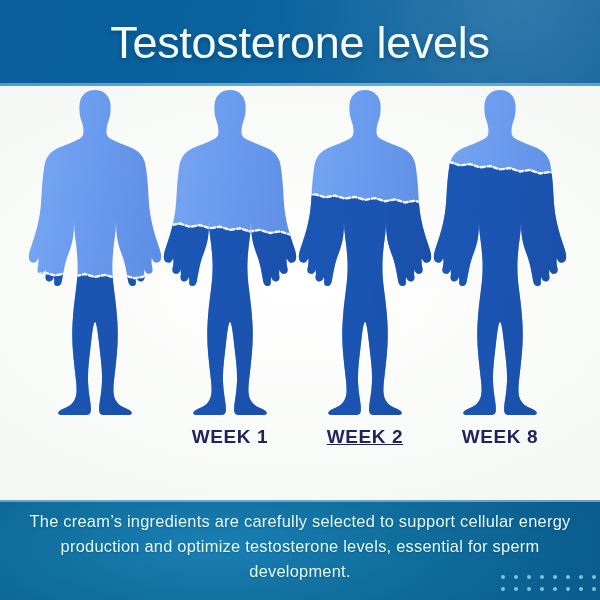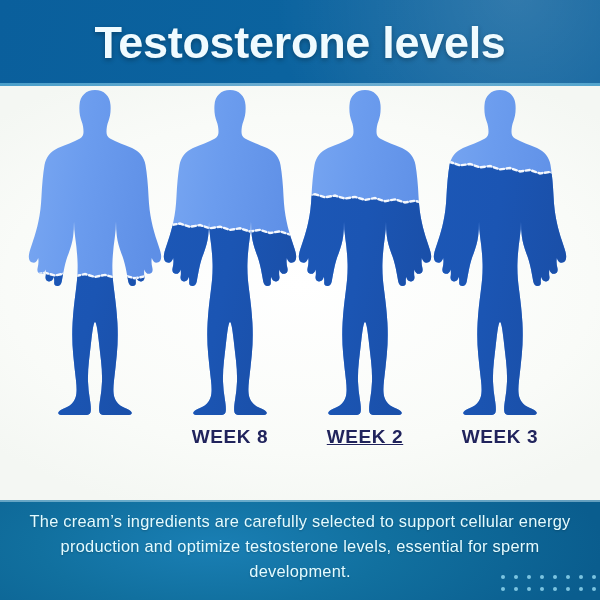--- a/index.html
+++ b/index.html
@@ -16,21 +16,21 @@
     position:absolute;left:0;top:0;width:600px;height:86px;
     background:
       radial-gradient(circle at 86% -6%, rgba(255,255,255,.16) 0%, rgba(255,255,255,0) 46%),
       linear-gradient(100deg,#0a5f9c 0%, #0b639f 48%, #0a5f9b 100%);
     overflow:hidden;
   }
   #header-title{
     position:absolute;left:0;top:0;width:600px;height:86px;
     display:flex;align-items:center;justify-content:center;
     color:#f0fbff;
-    font-size:45px;font-weight:bold;letter-spacing:-.3px;
+    font-size:45px;font-weight:normal;letter-spacing:-.3px;
     text-shadow:0 2px 5px rgba(0,0,0,.30);
     white-space:nowrap;
   }
   #header-rule{
     position:absolute;left:0;bottom:0;width:600px;height:3px;
     background:linear-gradient(90deg,#7fd3ef,#bfe9f8 50%,#7fd3ef);
     opacity:.55;
   }
 
   
@@ -135,21 +135,21 @@
           </defs>
           <g>
             <path d="M70 4 C61 4 55 10 54.5 19 C54 26 55 31 56.5 35 C58 39 58.5 42 58.5 46 C58.5 49 57.5 51 55 52.5 C49 56 40 59 33 62 C25.5 65.5 21 71 19.5 79 C18 88 17 99 16.5 110 C16 120 15 128 13.5 135 C12 142.5 10 149 8 155 C6 161 4.5 165 4 168.5 C3.3 173 4.6 176 7.5 176.6 C10.2 177.2 12 175.5 13.2 172 C13.8 175.5 13.4 179 12.6 182 C11.9 185 12.8 187.4 15.4 187.8 C18 188.2 19.6 186.6 20.6 183.4 C21 186 21 188.4 20.6 190.6 C20.2 193.4 21.4 195.2 23.8 195.4 C26.4 195.6 28 194 28.8 190.8 C29.2 192.8 29.4 194.6 29.2 196.2 C29 198.6 30.2 200 32.4 200 C34.8 200 36.2 198.4 36.8 195.2 C37.6 191 38.4 186 39.4 181.6 C40.6 176 42 171.6 43.6 167.4 C45.8 161.6 47.4 156 48.2 150 C48.8 145.4 49 140.4 49 135.4 C49 140.6 49.4 146 50.2 151.6 C51.4 160 52.4 169 52.6 178 C52.8 187.4 52 196 50.8 205 C49.4 215.6 48.2 226 47.6 236.6 C47 247.6 47.2 258 48.2 268.6 C49 277.4 50 286 51 294.6 C51.6 299.8 51.8 304 51.4 307.6 C51 311 50 313.6 48.4 315.8 C46.4 318.6 43.6 320.6 40 322 C36.6 323.4 34.4 324.6 33.6 326 C32.8 327.6 33.6 328.8 36 329 L62 329 C64.4 328.8 65.6 327.4 65.8 324.8 C66 321.6 65.6 317.6 64.8 313 C63.8 307.4 63.2 301.6 63 295.6 C62.8 288.6 63.2 281.6 64 274.6 C64.8 267.4 65.6 260.4 66.4 253.4 C67 248.2 67.6 244 68.2 240.8 C68.8 237.6 69.4 236 70 236 C70.6 236 71.2 237.6 71.8 240.8 C72.4 244 73 248.2 73.6 253.4 C74.4 260.4 75.2 267.4 76 274.6 C76.8 281.6 77.2 288.6 77 295.6 C76.8 301.6 76.2 307.4 75.2 313 C74.4 317.6 74 321.6 74.2 324.8 C74.4 327.4 75.6 328.8 78 329 L104 329 C106.4 328.8 107.2 327.6 106.4 326 C105.6 324.6 103.4 323.4 100 322 C96.4 320.6 93.6 318.6 91.6 315.8 C90 313.6 89 311 88.6 307.6 C88.2 304 88.4 299.8 89 294.6 C90 286 91 277.4 91.8 268.6 C92.8 258 93 247.6 92.4 236.6 C91.8 226 90.6 215.6 89.2 205 C88 196 87.2 187.4 87.4 178 C87.6 169 88.6 160 89.8 151.6 C90.6 146 91 140.6 91 135.4 C91 140.4 91.2 145.4 91.8 150 C92.6 156 94.2 161.6 96.4 167.4 C98 171.6 99.4 176 100.6 181.6 C101.6 186 102.4 191 103.2 195.2 C103.8 198.4 105.2 200 107.6 200 C109.8 200 111 198.6 110.8 196.2 C110.6 194.6 110.8 192.8 111.2 190.8 C112 194 113.6 195.6 116.2 195.4 C118.6 195.2 119.8 193.4 119.4 190.6 C119 188.4 119 186 119.4 183.4 C120.4 186.6 122 188.2 124.6 187.8 C127.2 187.4 128.1 185 127.4 182 C126.6 179 126.2 175.5 126.8 172 C128 175.5 129.8 177.2 132.5 176.6 C135.4 176 136.7 173 136 168.5 C135.5 165 134 161 132 155 C130 149 128 142.5 126.5 135 C125 128 124 120 123.5 110 C123 99 122 88 120.5 79 C119 71 114.5 65.5 107 62 C100 59 91 56 85 52.5 C82.5 51 81.5 49 81.5 46 C81.5 42 82 39 83.5 35 C85 31 86 26 85.5 19 C85 10 79 4 70 4 Z" fill="url(#lgf1)"></path>
             <g clip-path="url(#clipf1)">
               <path d="M0.0 136.0 L10.0 139.2 L20.0 137.6 L30.0 140.8 L40.0 139.1 L50.0 142.3 L60.0 140.7 L70.0 143.9 L80.0 142.3 L90.0 145.5 L100.0 143.9 L110.0 147.0 L120.0 145.4 L130.0 148.6 L140.0 147.0 L140 340 L0 340 Z" fill="url(#dgf1)"></path>
               <path d="M0.0 136.0 L10.0 139.2 L20.0 137.6 L30.0 140.8 L40.0 139.1 L50.0 142.3 L60.0 140.7 L70.0 143.9 L80.0 142.3 L90.0 145.5 L100.0 143.9 L110.0 147.0 L120.0 145.4 L130.0 148.6 L140.0 147.0" fill="none" stroke="#ffffff" stroke-width="2.4" stroke-linecap="round" stroke-dasharray="4 2.6" opacity="0.95"></path>
             </g>
           </g>
         </svg>
       </div>
-      <div class="week-label" style="left: 155px; top: 340px;">WEEK 8</div>
+      <div class="week-label" style="left: 155px; top: 340px;">WEEK 1</div>
       <div class="figure-wrap" style="left: 295px;">
         <svg viewBox="0 0 140 330" preserveAspectRatio="xMidYMin meet">
           <defs>
             <clipPath id="clipf2">
               <path d="M70 4 C61 4 55 10 54.5 19 C54 26 55 31 56.5 35 C58 39 58.5 42 58.5 46 C58.5 49 57.5 51 55 52.5 C49 56 40 59 33 62 C25.5 65.5 21 71 19.5 79 C18 88 17 99 16.5 110 C16 120 15 128 13.5 135 C12 142.5 10 149 8 155 C6 161 4.5 165 4 168.5 C3.3 173 4.6 176 7.5 176.6 C10.2 177.2 12 175.5 13.2 172 C13.8 175.5 13.4 179 12.6 182 C11.9 185 12.8 187.4 15.4 187.8 C18 188.2 19.6 186.6 20.6 183.4 C21 186 21 188.4 20.6 190.6 C20.2 193.4 21.4 195.2 23.8 195.4 C26.4 195.6 28 194 28.8 190.8 C29.2 192.8 29.4 194.6 29.2 196.2 C29 198.6 30.2 200 32.4 200 C34.8 200 36.2 198.4 36.8 195.2 C37.6 191 38.4 186 39.4 181.6 C40.6 176 42 171.6 43.6 167.4 C45.8 161.6 47.4 156 48.2 150 C48.8 145.4 49 140.4 49 135.4 C49 140.6 49.4 146 50.2 151.6 C51.4 160 52.4 169 52.6 178 C52.8 187.4 52 196 50.8 205 C49.4 215.6 48.2 226 47.6 236.6 C47 247.6 47.2 258 48.2 268.6 C49 277.4 50 286 51 294.6 C51.6 299.8 51.8 304 51.4 307.6 C51 311 50 313.6 48.4 315.8 C46.4 318.6 43.6 320.6 40 322 C36.6 323.4 34.4 324.6 33.6 326 C32.8 327.6 33.6 328.8 36 329 L62 329 C64.4 328.8 65.6 327.4 65.8 324.8 C66 321.6 65.6 317.6 64.8 313 C63.8 307.4 63.2 301.6 63 295.6 C62.8 288.6 63.2 281.6 64 274.6 C64.8 267.4 65.6 260.4 66.4 253.4 C67 248.2 67.6 244 68.2 240.8 C68.8 237.6 69.4 236 70 236 C70.6 236 71.2 237.6 71.8 240.8 C72.4 244 73 248.2 73.6 253.4 C74.4 260.4 75.2 267.4 76 274.6 C76.8 281.6 77.2 288.6 77 295.6 C76.8 301.6 76.2 307.4 75.2 313 C74.4 317.6 74 321.6 74.2 324.8 C74.4 327.4 75.6 328.8 78 329 L104 329 C106.4 328.8 107.2 327.6 106.4 326 C105.6 324.6 103.4 323.4 100 322 C96.4 320.6 93.6 318.6 91.6 315.8 C90 313.6 89 311 88.6 307.6 C88.2 304 88.4 299.8 89 294.6 C90 286 91 277.4 91.8 268.6 C92.8 258 93 247.6 92.4 236.6 C91.8 226 90.6 215.6 89.2 205 C88 196 87.2 187.4 87.4 178 C87.6 169 88.6 160 89.8 151.6 C90.6 146 91 140.6 91 135.4 C91 140.4 91.2 145.4 91.8 150 C92.6 156 94.2 161.6 96.4 167.4 C98 171.6 99.4 176 100.6 181.6 C101.6 186 102.4 191 103.2 195.2 C103.8 198.4 105.2 200 107.6 200 C109.8 200 111 198.6 110.8 196.2 C110.6 194.6 110.8 192.8 111.2 190.8 C112 194 113.6 195.6 116.2 195.4 C118.6 195.2 119.8 193.4 119.4 190.6 C119 188.4 119 186 119.4 183.4 C120.4 186.6 122 188.2 124.6 187.8 C127.2 187.4 128.1 185 127.4 182 C126.6 179 126.2 175.5 126.8 172 C128 175.5 129.8 177.2 132.5 176.6 C135.4 176 136.7 173 136 168.5 C135.5 165 134 161 132 155 C130 149 128 142.5 126.5 135 C125 128 124 120 123.5 110 C123 99 122 88 120.5 79 C119 71 114.5 65.5 107 62 C100 59 91 56 85 52.5 C82.5 51 81.5 49 81.5 46 C81.5 42 82 39 83.5 35 C85 31 86 26 85.5 19 C85 10 79 4 70 4 Z"></path>
             </clipPath>
             <linearGradient id="lgf2" x1="0" y1="0" x2="1" y2="0.35">
               <stop offset="0" stop-color="#7aa8f2"></stop>
               <stop offset="0.45" stop-color="#6b9cee"></stop>
               <stop offset="1" stop-color="#5e8fe6"></stop>
@@ -189,21 +189,21 @@
           </defs>
           <g>
             <path d="M70 4 C61 4 55 10 54.5 19 C54 26 55 31 56.5 35 C58 39 58.5 42 58.5 46 C58.5 49 57.5 51 55 52.5 C49 56 40 59 33 62 C25.5 65.5 21 71 19.5 79 C18 88 17 99 16.5 110 C16 120 15 128 13.5 135 C12 142.5 10 149 8 155 C6 161 4.5 165 4 168.5 C3.3 173 4.6 176 7.5 176.6 C10.2 177.2 12 175.5 13.2 172 C13.8 175.5 13.4 179 12.6 182 C11.9 185 12.8 187.4 15.4 187.8 C18 188.2 19.6 186.6 20.6 183.4 C21 186 21 188.4 20.6 190.6 C20.2 193.4 21.4 195.2 23.8 195.4 C26.4 195.6 28 194 28.8 190.8 C29.2 192.8 29.4 194.6 29.2 196.2 C29 198.6 30.2 200 32.4 200 C34.8 200 36.2 198.4 36.8 195.2 C37.6 191 38.4 186 39.4 181.6 C40.6 176 42 171.6 43.6 167.4 C45.8 161.6 47.4 156 48.2 150 C48.8 145.4 49 140.4 49 135.4 C49 140.6 49.4 146 50.2 151.6 C51.4 160 52.4 169 52.6 178 C52.8 187.4 52 196 50.8 205 C49.4 215.6 48.2 226 47.6 236.6 C47 247.6 47.2 258 48.2 268.6 C49 277.4 50 286 51 294.6 C51.6 299.8 51.8 304 51.4 307.6 C51 311 50 313.6 48.4 315.8 C46.4 318.6 43.6 320.6 40 322 C36.6 323.4 34.4 324.6 33.6 326 C32.8 327.6 33.6 328.8 36 329 L62 329 C64.4 328.8 65.6 327.4 65.8 324.8 C66 321.6 65.6 317.6 64.8 313 C63.8 307.4 63.2 301.6 63 295.6 C62.8 288.6 63.2 281.6 64 274.6 C64.8 267.4 65.6 260.4 66.4 253.4 C67 248.2 67.6 244 68.2 240.8 C68.8 237.6 69.4 236 70 236 C70.6 236 71.2 237.6 71.8 240.8 C72.4 244 73 248.2 73.6 253.4 C74.4 260.4 75.2 267.4 76 274.6 C76.8 281.6 77.2 288.6 77 295.6 C76.8 301.6 76.2 307.4 75.2 313 C74.4 317.6 74 321.6 74.2 324.8 C74.4 327.4 75.6 328.8 78 329 L104 329 C106.4 328.8 107.2 327.6 106.4 326 C105.6 324.6 103.4 323.4 100 322 C96.4 320.6 93.6 318.6 91.6 315.8 C90 313.6 89 311 88.6 307.6 C88.2 304 88.4 299.8 89 294.6 C90 286 91 277.4 91.8 268.6 C92.8 258 93 247.6 92.4 236.6 C91.8 226 90.6 215.6 89.2 205 C88 196 87.2 187.4 87.4 178 C87.6 169 88.6 160 89.8 151.6 C90.6 146 91 140.6 91 135.4 C91 140.4 91.2 145.4 91.8 150 C92.6 156 94.2 161.6 96.4 167.4 C98 171.6 99.4 176 100.6 181.6 C101.6 186 102.4 191 103.2 195.2 C103.8 198.4 105.2 200 107.6 200 C109.8 200 111 198.6 110.8 196.2 C110.6 194.6 110.8 192.8 111.2 190.8 C112 194 113.6 195.6 116.2 195.4 C118.6 195.2 119.8 193.4 119.4 190.6 C119 188.4 119 186 119.4 183.4 C120.4 186.6 122 188.2 124.6 187.8 C127.2 187.4 128.1 185 127.4 182 C126.6 179 126.2 175.5 126.8 172 C128 175.5 129.8 177.2 132.5 176.6 C135.4 176 136.7 173 136 168.5 C135.5 165 134 161 132 155 C130 149 128 142.5 126.5 135 C125 128 124 120 123.5 110 C123 99 122 88 120.5 79 C119 71 114.5 65.5 107 62 C100 59 91 56 85 52.5 C82.5 51 81.5 49 81.5 46 C81.5 42 82 39 83.5 35 C85 31 86 26 85.5 19 C85 10 79 4 70 4 Z" fill="url(#lgf3)"></path>
             <g clip-path="url(#clipf3)">
               <path d="M0.0 74.0 L10.0 77.4 L20.0 76.0 L30.0 79.4 L40.0 78.0 L50.0 81.4 L60.0 80.0 L70.0 83.4 L80.0 82.0 L90.0 85.4 L100.0 84.0 L110.0 87.4 L120.0 86.0 L130.0 89.4 L140.0 88.0 L140 340 L0 340 Z" fill="url(#dgf3)"></path>
               <path d="M0.0 74.0 L10.0 77.4 L20.0 76.0 L30.0 79.4 L40.0 78.0 L50.0 81.4 L60.0 80.0 L70.0 83.4 L80.0 82.0 L90.0 85.4 L100.0 84.0 L110.0 87.4 L120.0 86.0 L130.0 89.4 L140.0 88.0" fill="none" stroke="#ffffff" stroke-width="2.4" stroke-linecap="round" stroke-dasharray="4 2.6" opacity="0.95"></path>
             </g>
           </g>
         </svg>
       </div>
-      <div class="week-label" style="left: 425px; top: 340px;">WEEK 3</div>
+      <div class="week-label" style="left: 425px; top: 340px;">WEEK 8</div>
     </div>
 
   <div id="footer">
     <div id="footer-rule"></div>
     <div id="footer-caption">The cream’s ingredients are carefully selected to support cellular energy production and optimize testosterone levels, essential for sperm development.</div>
     <div id="dot-grid">
         <i style="background: rgb(143, 214, 239);"></i>
         <i style="background: rgb(143, 214, 239);"></i>
         <i style="background: rgb(143, 214, 239);"></i>
         <i style="background: rgb(143, 214, 239);"></i>

